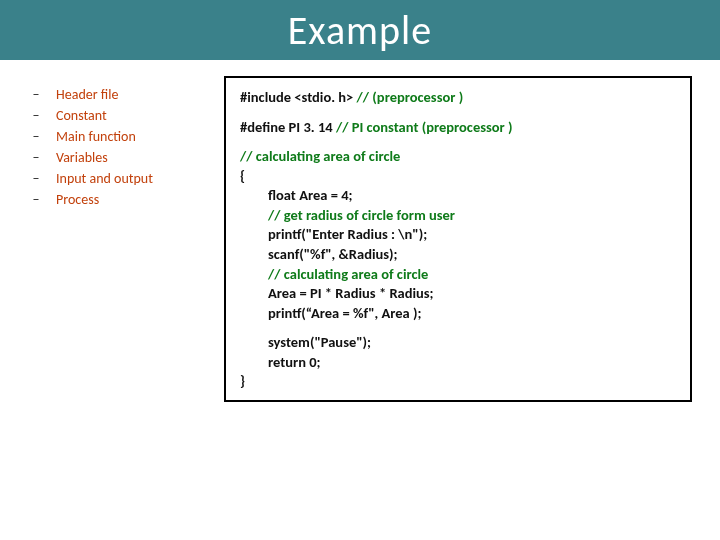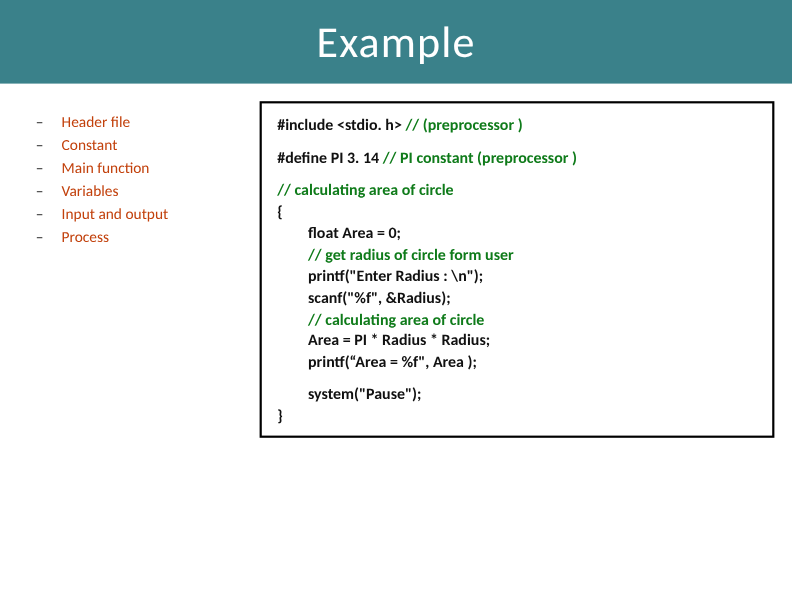--- a/index.html
+++ b/index.html
@@ -5,21 +5,21 @@
   * { margin: 0; padding: 0; box-sizing: border-box; }
   body {
     width: 720px;
     height: 540px;
     background: #fff;
     font-family: "Calibri", "Segoe UI", Arial, sans-serif;
     overflow: hidden;
   }
   .title-bar {
     background: #3a818a;
-    height: 76px;
+    height: 60px;
     display: flex;
     align-items: center;
     justify-content: center;
   }
   .title {
     color: #fff;
     font-size: 40px;
     font-weight: 400;
     letter-spacing: 1px;
   }
@@ -50,21 +50,20 @@
     color: #c2410c;
   }
   .code-box {
     border: 2px solid #000;
     width: 468px;
     padding: 10px 14px 8px 14px;
     font-size: 14.5px;
     line-height: 1.35;
     font-weight: 600;
     color: #111;
-    margin-left: 12px;
   }
   .comment {
     color: #0f7b1a;
   }
   .indent {
     margin-left: 28px;
   }
   .blk { display: block; }
   .row-line { white-space: nowrap; }
   .gap { height: 10px; }
@@ -109,25 +108,26 @@
     <div class="row-line blk">
       <span>#include &lt;stdio. h&gt;  </span><span class="comment">// (preprocessor )</span>
     </div>
     <div class="gap"></div>
     <div class="row-line blk">
       <span>#define   PI    3. 14 </span><span class="comment">// PI  constant (preprocessor )</span>
     </div>
     <div class="gap"></div>
     <span class="comment blk">//  calculating  area of circle</span>
     <span class="blk">{</span>
-    <span class="blk indent">float  Area = 0;</span>
+    <span class="blk indent">float  Area = 4;</span>
     <span class="comment blk indent">// get radius of circle form user</span>
     <span class="blk indent">printf("Enter Radius : \n");</span>
     <span class="blk indent">scanf("%f",  &amp;Radius);</span>
     <span class="comment blk indent">// calculating  area of circle</span>
     <span class="blk indent">Area  =  PI  *  Radius * Radius;</span>
     <span class="blk indent">printf(“Area  =  %f",  Area );</span>
     <div class="gap"></div>
     <span class="blk indent">system("Pause");</span>
+    <span class="blk indent">return 0;</span>
     <span class="blk">}</span>
   </div>
 
 </div>
 
 </body></html>

